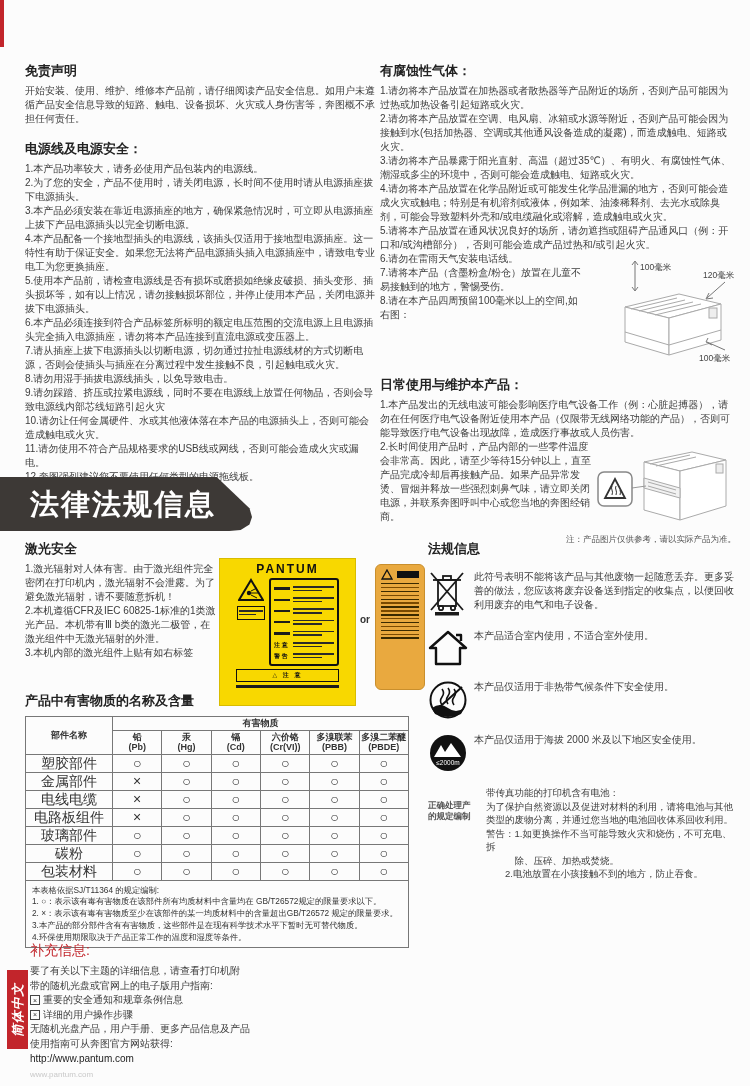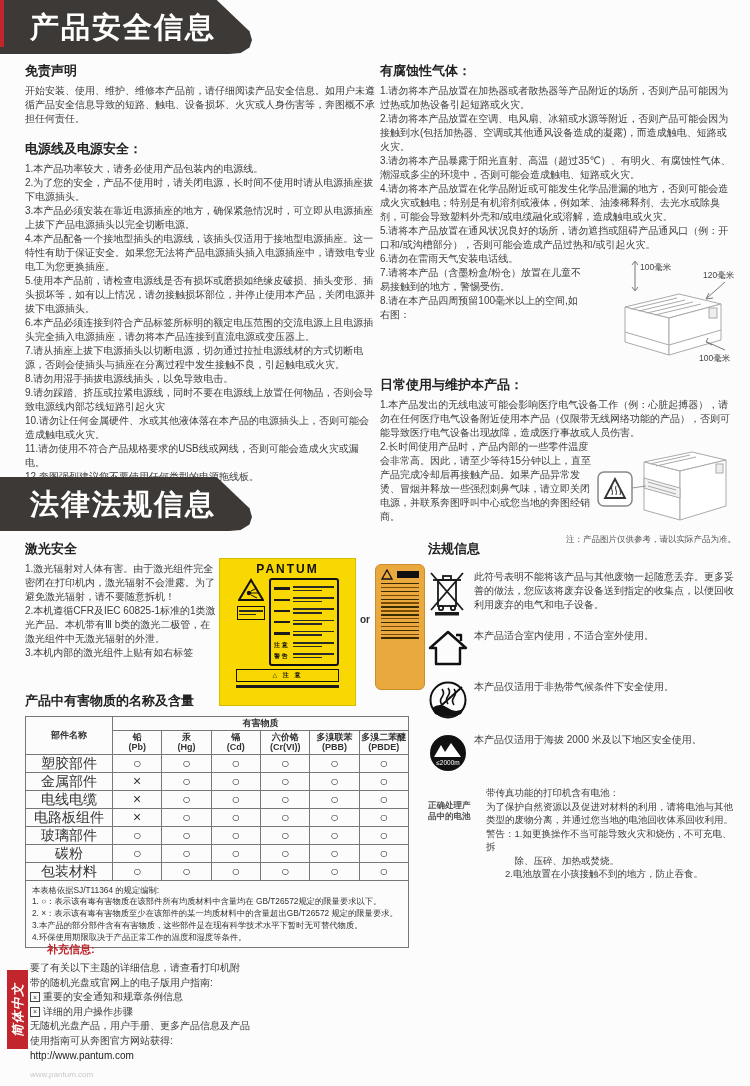--- a/index.html
+++ b/index.html
@@ -67,40 +67,37 @@
   table.hz{border-collapse:collapse;width:100%;table-layout:fixed;}
   table.hz th,table.hz td{border:1px solid #777;font-size:9px;text-align:center;
        padding:1px 1px;color:#333;white-space:pre-line;line-height:10.5px;}
   table.hz th{font-weight:bold;}
   table.hz td{font-size:14px;height:15px;}
   td.part,th.part{width:84px;margin-top:35px;}
   .hz-notes{border:1px solid #777;border-top:none;font-size:8.3px;line-height:11.8px;
             padding:4px 6px;white-space:pre-line;color:#333;}
   
   .supplement{position:absolute;left:30px;top:942px;width:300px;}
-  .sup-title{color:#c2252b;font-weight:bold;font-size:11px;margin-bottom:4px;margin-left:17px;}
+  .sup-title{color:#c2252b;font-weight:normal;font-size:14px;margin-bottom:4px;}
   .sup-text{font-size:10px;line-height:14.5px;white-space:pre-line;}
   .chk-row{display:flex;align-items:center;font-size:10px;line-height:14.5px;}
   .chk{display:inline-flex;align-items:center;justify-content:center;width:8px;height:8px;
        border:1px solid #444;font-size:7px;line-height:7px;margin-right:3px;color:#333;flex:none;}
   .sup-url{font-size:10px;line-height:14.5px;margin-top:1px;color:#222;}
   .side-banner{position:absolute;left:7px;top:970px;width:21px;height:79px;background:#c2252b;}
   .side-banner span{position:absolute;left:50%;top:50%;transform:translate(-50%,-50%) rotate(-90deg);
        color:#fff;font-size:12.5px;font-weight:bold;font-style:italic;white-space:nowrap;letter-spacing:1px;}
   .footer{position:absolute;left:30px;top:1070px;font-size:8px;color:#c9c9c9;}
 </style>
 </head>
 <body>
 
 <div class="page">
 
   <div class="red-sliver"></div>
-  <div class="banner banner1">
-    <span>产品安全信息</span>
-  </div>
 
   <div class="col-left">
     <h3 class="sec">免责声明</h3>
     <p class="para">开始安装、使用、维护、维修本产品前，请仔细阅读产品安全信息。如用户未遵循产品安全信息导致的短路、触电、设备损坏、火灾或人身伤害等，奔图概不承担任何责任。</p>
     <h3 class="sec">电源线及电源安全：</h3>
     <div class="list">1.本产品功率较大，请务必使用产品包装内的电源线。
 2.为了您的安全，产品不使用时，请关闭电源，长时间不使用时请从电源插座拔下电源插头。
 3.本产品必须安装在靠近电源插座的地方，确保紧急情况时，可立即从电源插座上拔下产品电源插头以完全切断电源。
 4.本产品配备一个接地型插头的电源线，该插头仅适用于接地型电源插座。这一特性有助于保证安全。如果您无法将产品电源插头插入电源插座中，请致电专业电工为您更换插座。
 5.使用本产品前，请检查电源线是否有损坏或磨损如绝缘皮破损、插头变形、插头损坏等，如有以上情况，请勿接触损坏部位，并停止使用本产品，关闭电源并拔下电源插头。
@@ -332,21 +329,21 @@
         <svg width="40" height="40" viewBox="0 0 40 40">
           <circle cx="20" cy="20" r="18" fill="#111"></circle>
           <polygon points="6,24 13,12 17,19 23,10 33,24" fill="#fff"></polygon>
           <text x="20" y="32" font-size="6.5" fill="#fff" text-anchor="middle">≤2000m</text>
         </svg>
       </div>
       <div class="reg-text">本产品仅适用于海拔 2000 米及以下地区安全使用。</div>
     </div>
     <div class="battery-row">
       <div class="battery-label">正确处理产
-品中的电池</div>
+的规定编制</div>
       <div class="battery-text">带传真功能的打印机含有电池：
 为了保护自然资源以及促进对材料的利用，请将电池与其他类型的废物分离，并通过您当地的电池回收体系回收利用。
 警告：1.如更换操作不当可能导致火灾和烧伤，不可充电、拆
 　　　除、压碎、加热或焚烧。
 　　2.电池放置在小孩接触不到的地方，防止吞食。</div>
     </div>
   </div>
 
   <div class="hazard">
     <h3>产品中有害物质的名称及含量</h3>

